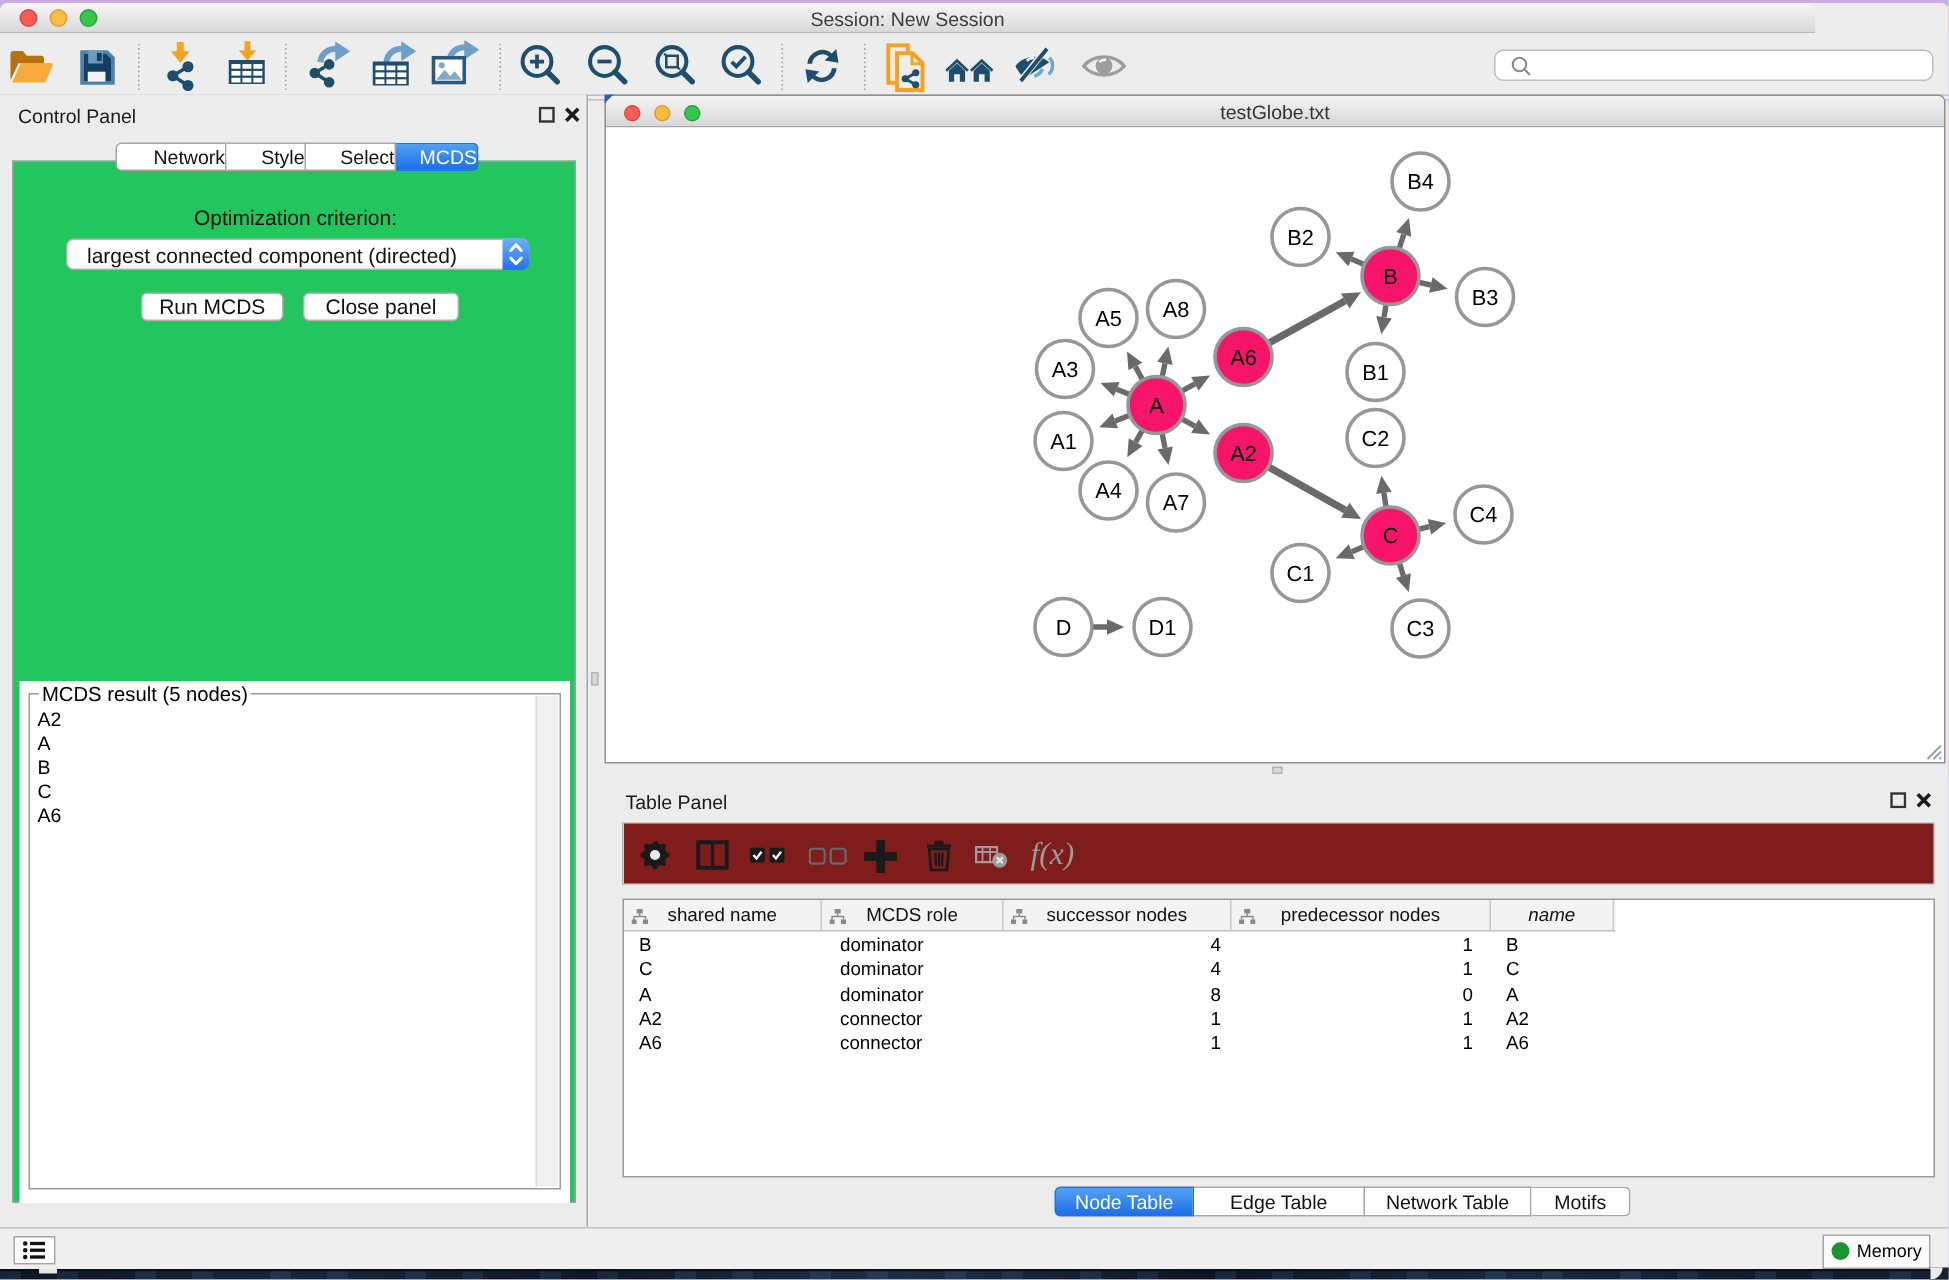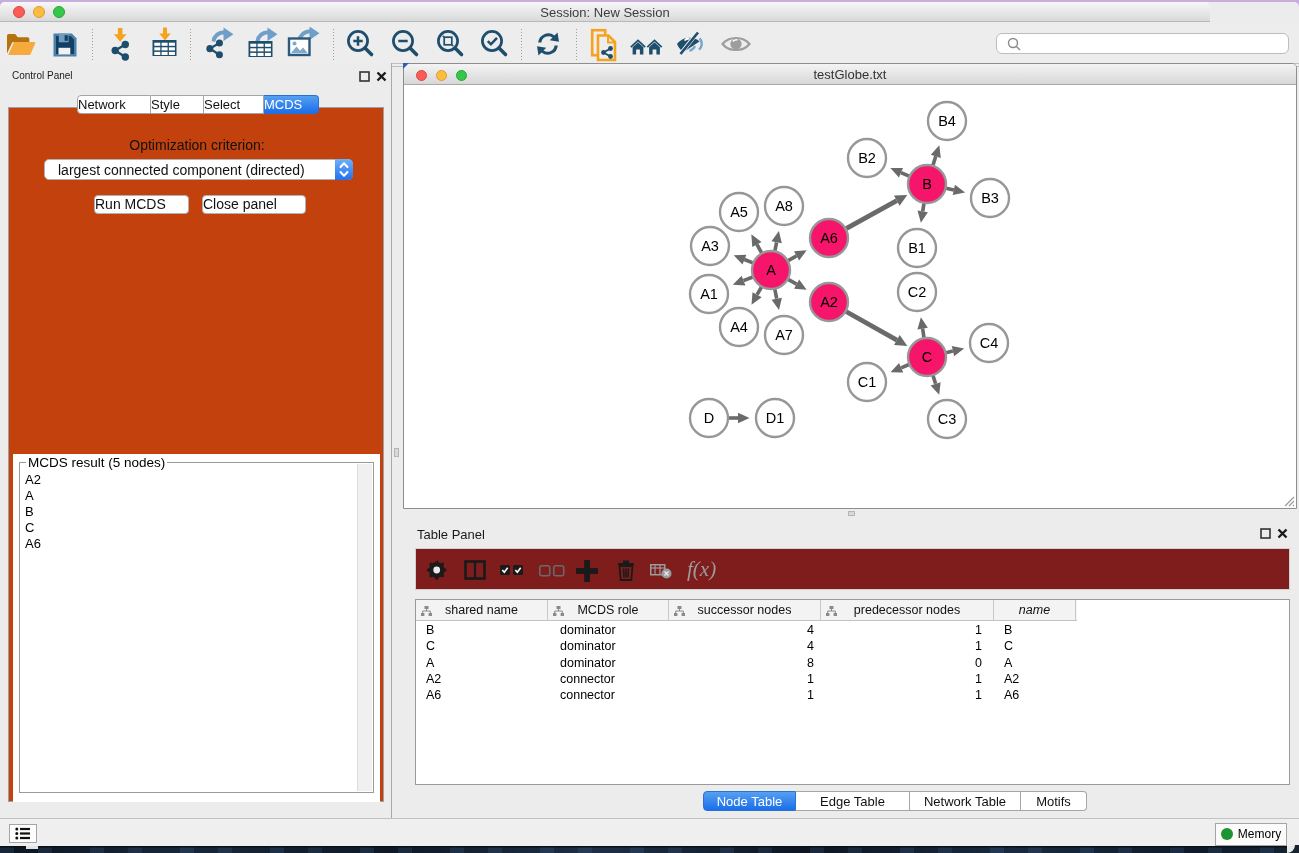--- a/index.html
+++ b/index.html
@@ -13,34 +13,34 @@
   #titlebar .title { position:absolute; left:0; right:0; top:3px; text-align:center; font-size:13px; color:#3c3c3c; }
   .tl { position:absolute; width:12px; height:12px; border-radius:50%; top:4px; }
   #toolbar { position:absolute; left:0; top:22px; width:1299px; height:43px; background:#ededed; border-bottom:1px solid #bdbdbd; }
   .tsep { position:absolute; top:5px; height:31px; width:1px;
      background-image:linear-gradient(#9e9e9e 33%, rgba(0,0,0,0) 0%); background-size:1px 3px; }
   .ticon { position:absolute; top:4px; }
   #searchbox { position:absolute; left:996px; top:31px; width:293px; height:21px; background:#fff;
      border:1px solid #bdbdbd; border-radius:6px; }
   
   #cpanel { position:absolute; left:0; top:61px; width:392px; height:755px; background:#ececec; border-right:1px solid #a9a9a9;}
-  #cpanel .hdr { position:absolute; left:12px; top:7px; font-size:10px; color:#1a1a1a; }
-  .panelbox { position:absolute; left:8px; top:44px; width:376px; height:695px; border:1px solid #9f9f9f; background:#c2410c; }
+  #cpanel .hdr { position:absolute; left:12px; top:7px; font-size:13px; color:#1a1a1a; }
+  .panelbox { position:absolute; left:8px; top:44px; width:376px; height:695px; border:1px solid #9f9f9f; background:#22c55e; }
   .cptabs { position:absolute; left:77px; top:32px; height:19px; display:flex; z-index:3; }
-  .cptab { height:19px; line-height:18px; font-size:13px; text-align:left; background:#fff; border:1px solid #a5a5a5; border-left:none; color:#111; }
+  .cptab { height:19px; line-height:18px; font-size:13px; text-align:right; background:#fff; border:1px solid #a5a5a5; border-left:none; color:#111; }
   .cptab.first { border-left:1px solid #a5a5a5; border-radius:4px 0 0 4px; }
   .cptab.last { border-radius:0 4px 4px 0; }
   .cptab.sel { background:linear-gradient(#55a0f2,#1a6eea); color:#fff; border-color:#2a71d0; }
   #optlabel { position:absolute; left:0; width:376px; top:29px; text-align:center; font-size:14px; color:#111; }
   #dropdown { position:absolute; left:35px; top:51px; width:309px; height:21px; background:#fff; border:1px solid #b2b2b2; border-radius:5px; }
   #dropdown .txt { position:absolute; left:13px; top:2px; font-size:14px; color:#111; }
   #dropdown .step { position:absolute; right:-1px; top:-1px; width:18px; height:21px; border-radius:0 5px 5px 0;
       background:linear-gradient(#6db1f8,#2271ef); }
   .btn { position:absolute; height:19px; background:#fff; border:1px solid #b2b2b2; border-radius:4px;
-      font-size:14px; color:#111; line-height:17px; }
+      font-size:14px; color:#111; text-align:center; line-height:17px; }
   #whitepanel { position:absolute; left:4px; top:346px; width:367px; height:348px; background:#fff; }
   #fieldset { position:absolute; left:6px; top:8px; width:355px; height:331px; border:1px solid #9a9a9a; }
   #fieldset legend { position:absolute; left:6px; top:-8px; background:#fff; font-size:13.5px; padding:0 2px; }
   #mcdslist { position:absolute; left:1px; top:1px; right:16px; bottom:1px; font-size:13px; line-height:16px; padding:8px 0 0 4px; color:#000;}
   #mcdsscroll { position:absolute; right:1px; top:1px; width:15px; bottom:1px; background:#f0f0f0; border-left:1px solid #dcdcdc; }
   
   #netwin { position:absolute; left:403px; top:61px; width:894px; height:446px; background:#fff; border:1px solid #8e8e8e; border-radius:5px 5px 0 0; }
   #nettitle { position:absolute; left:0; top:0; right:0; height:21px; background:linear-gradient(#f4f4f4,#d7d7d7);
      border-bottom:1px solid #a8a8a8; border-radius:4px 4px 0 0; }
   #nettitle .title { position:absolute; left:0; right:0; top:3px; text-align:center; font-size:13px; color:#333; }

